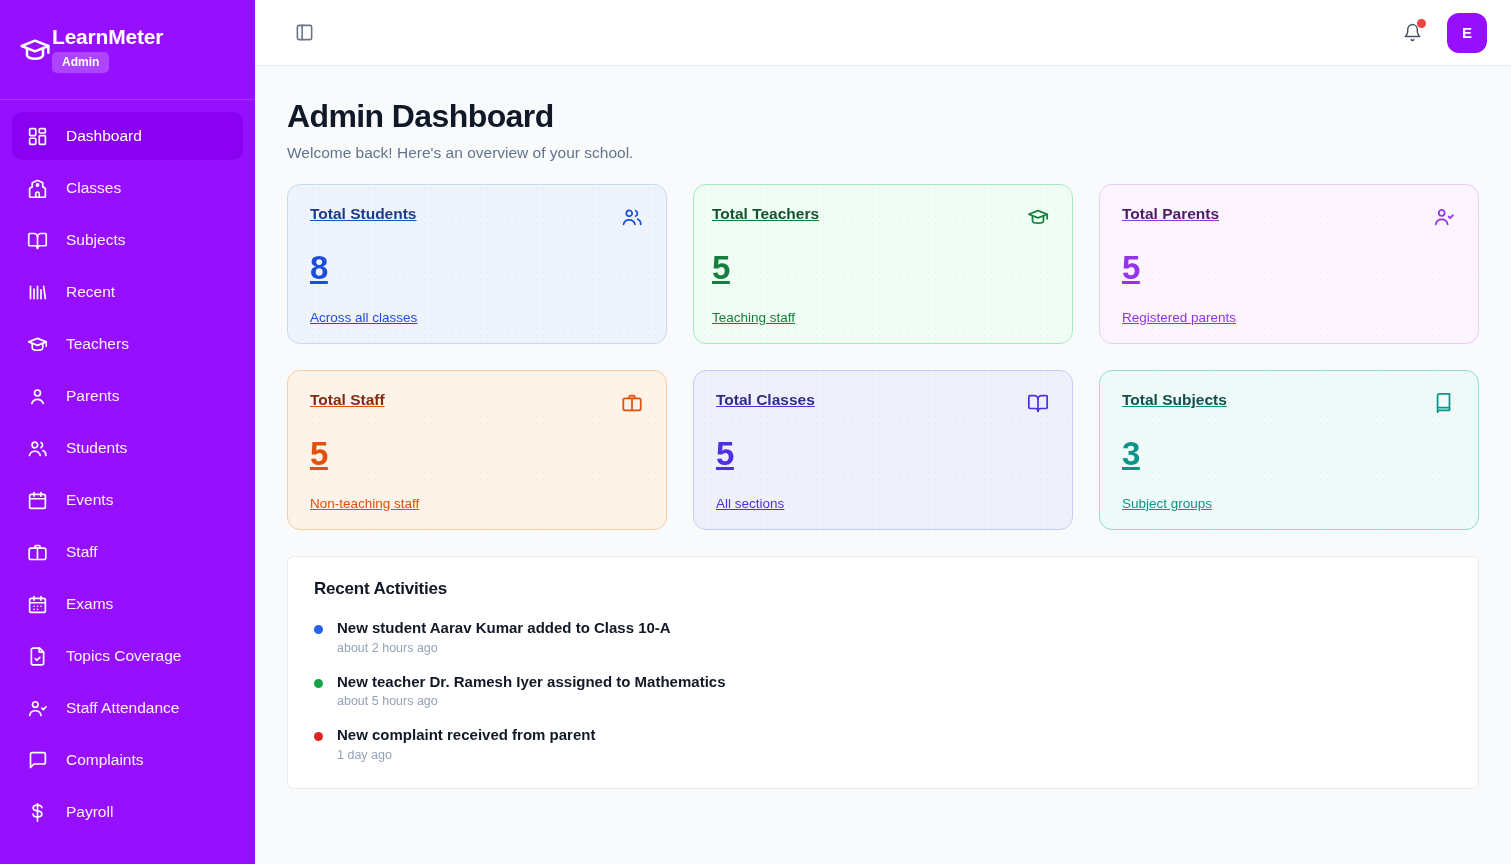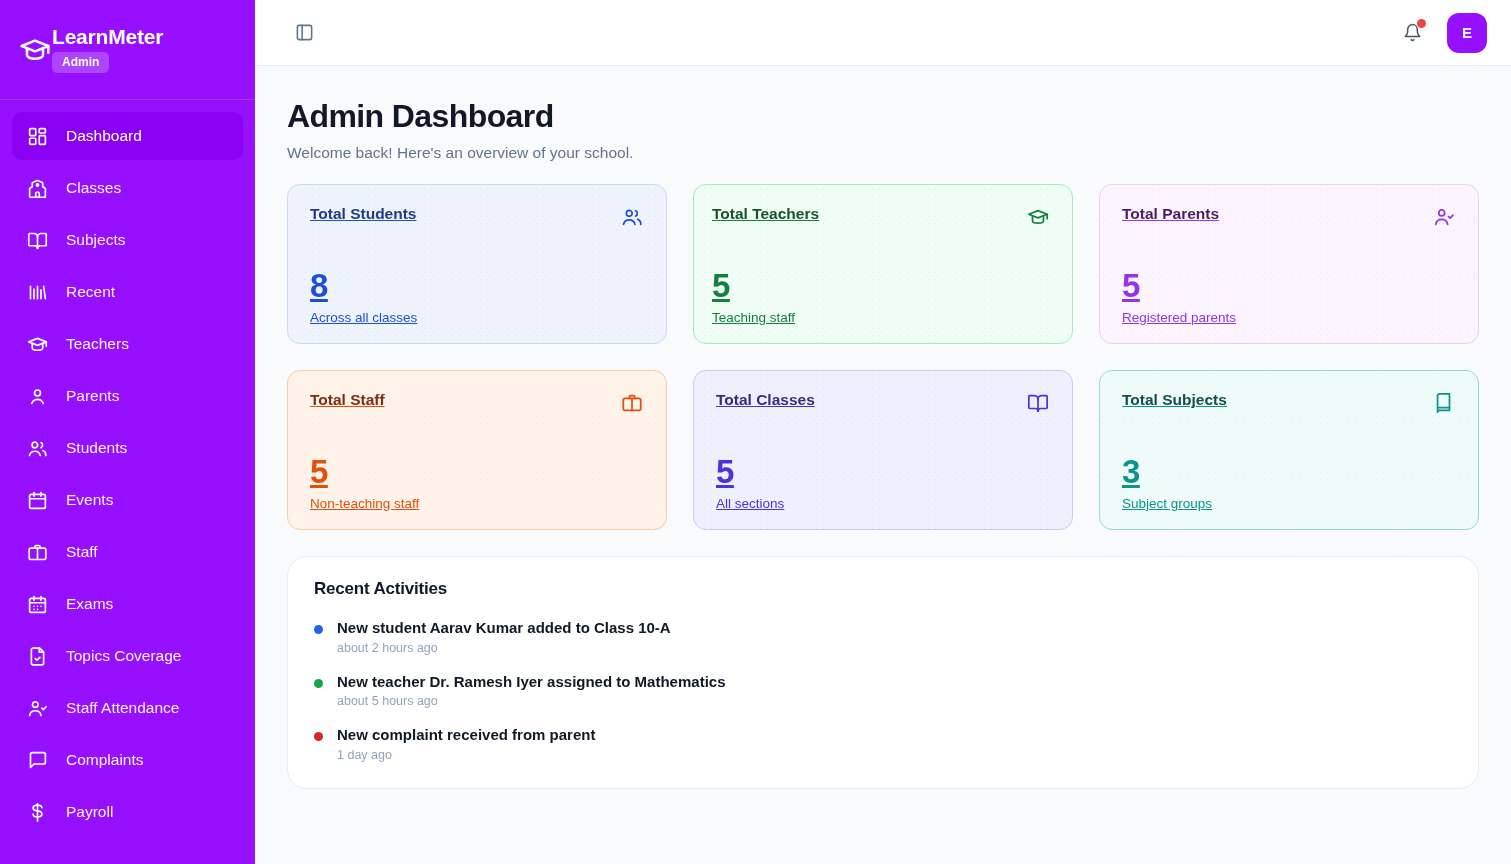--- a/index.html
+++ b/index.html
@@ -79,26 +79,26 @@
   .card::after{
     content:""; position:absolute; inset:0; pointer-events:none;
     background-image:radial-gradient(currentColor 0.6px, transparent 0.7px);
     background-size:7px 7px; opacity:0.09;
   }
   .card-head { display:flex; align-items:flex-start; justify-content:space-between; position:relative; z-index:1; }
   .card-title { font-size:15.5px; font-weight:bold; color:#1e293b; }
   .card-icon { width:24px; height:24px; display:flex; align-items:center; justify-content:center; }
   .card-body { margin-top:auto; position:relative; z-index:1; }
   .card-value { font-size:33px; font-weight:bold; line-height:1.05; letter-spacing:-0.5px; }
-  .card-note { font-size:13.5px; margin-top:6px; }
+  .card-note { font-size:13.5px; margin-top:24px; }
 
   
   .panel {
     margin-top:26px; background:#ffffff; border:1px solid #e8ebef;
-    border-radius:20px; padding:22px 26px 26px 26px;
+    border-radius:6px; padding:22px 26px 26px 26px;
   }
   .panel-title { font-size:17px; font-weight:bold; color:#111827; letter-spacing:-0.2px; }
   .activity-list { margin-top:20px; display:flex; flex-direction:column; gap:18px;justify-content:center; }
   .activity { display:flex; gap:14px; align-items:flex-start; }
   .dot { width:9px; height:9px; border-radius:50%; margin-top:6px; flex:0 0 9px; }
   .activity-text { font-size:15px; font-weight:bold; color:#111827; line-height:1.25; }
   .activity-time { font-size:12.5px; color:#94a3b8; margin-top:3px; }
 </style>
 </head>
 <body>

